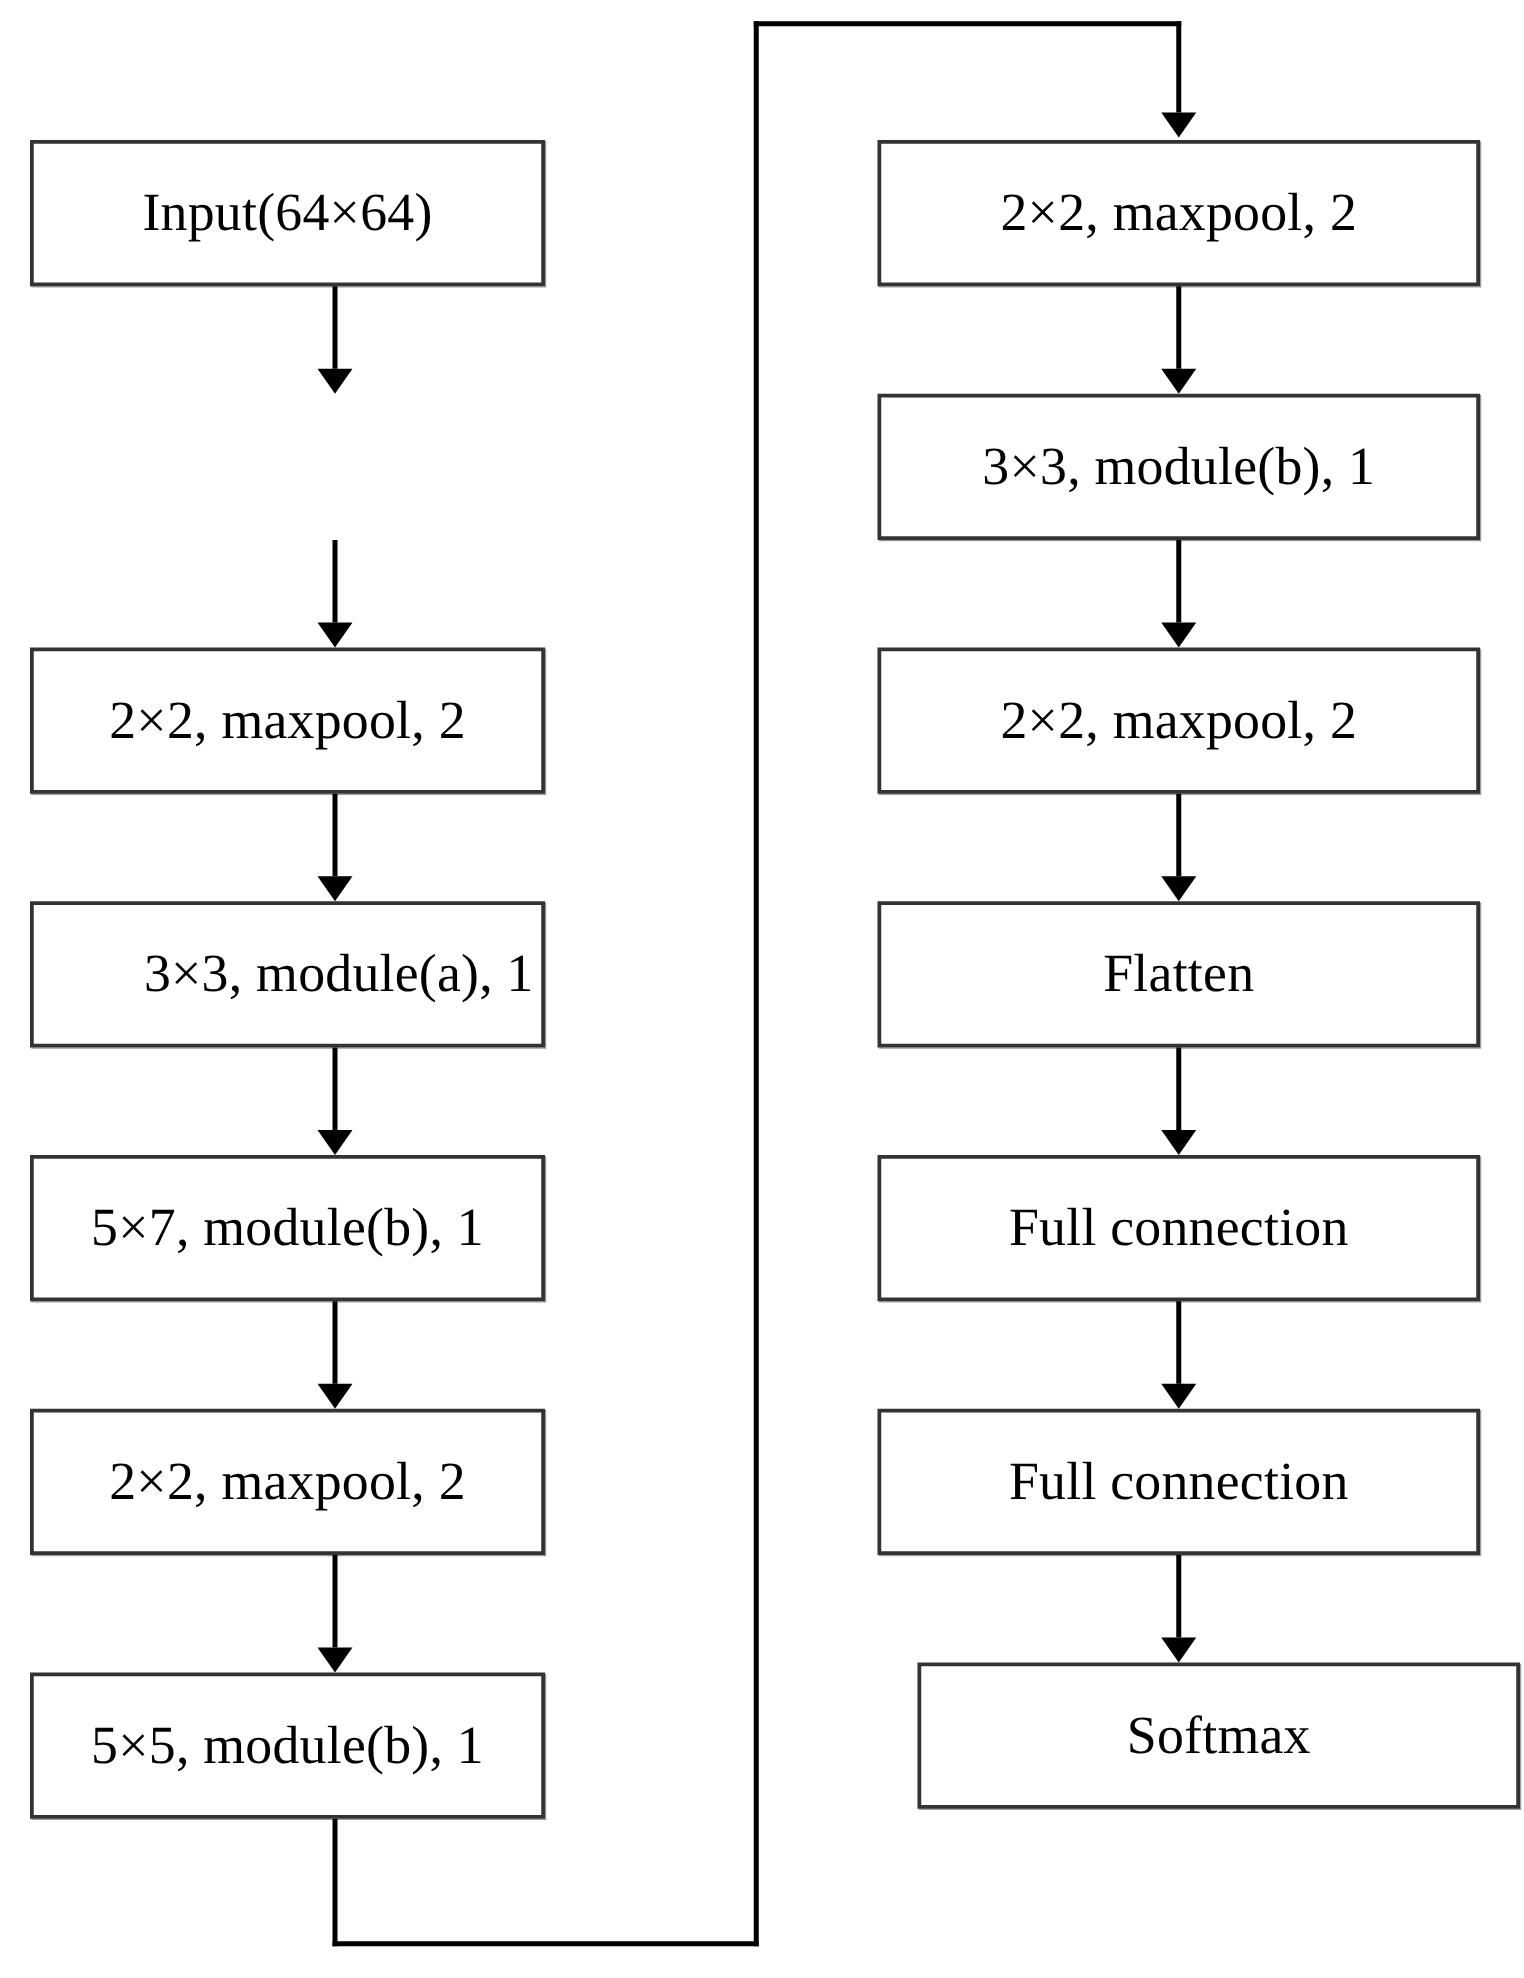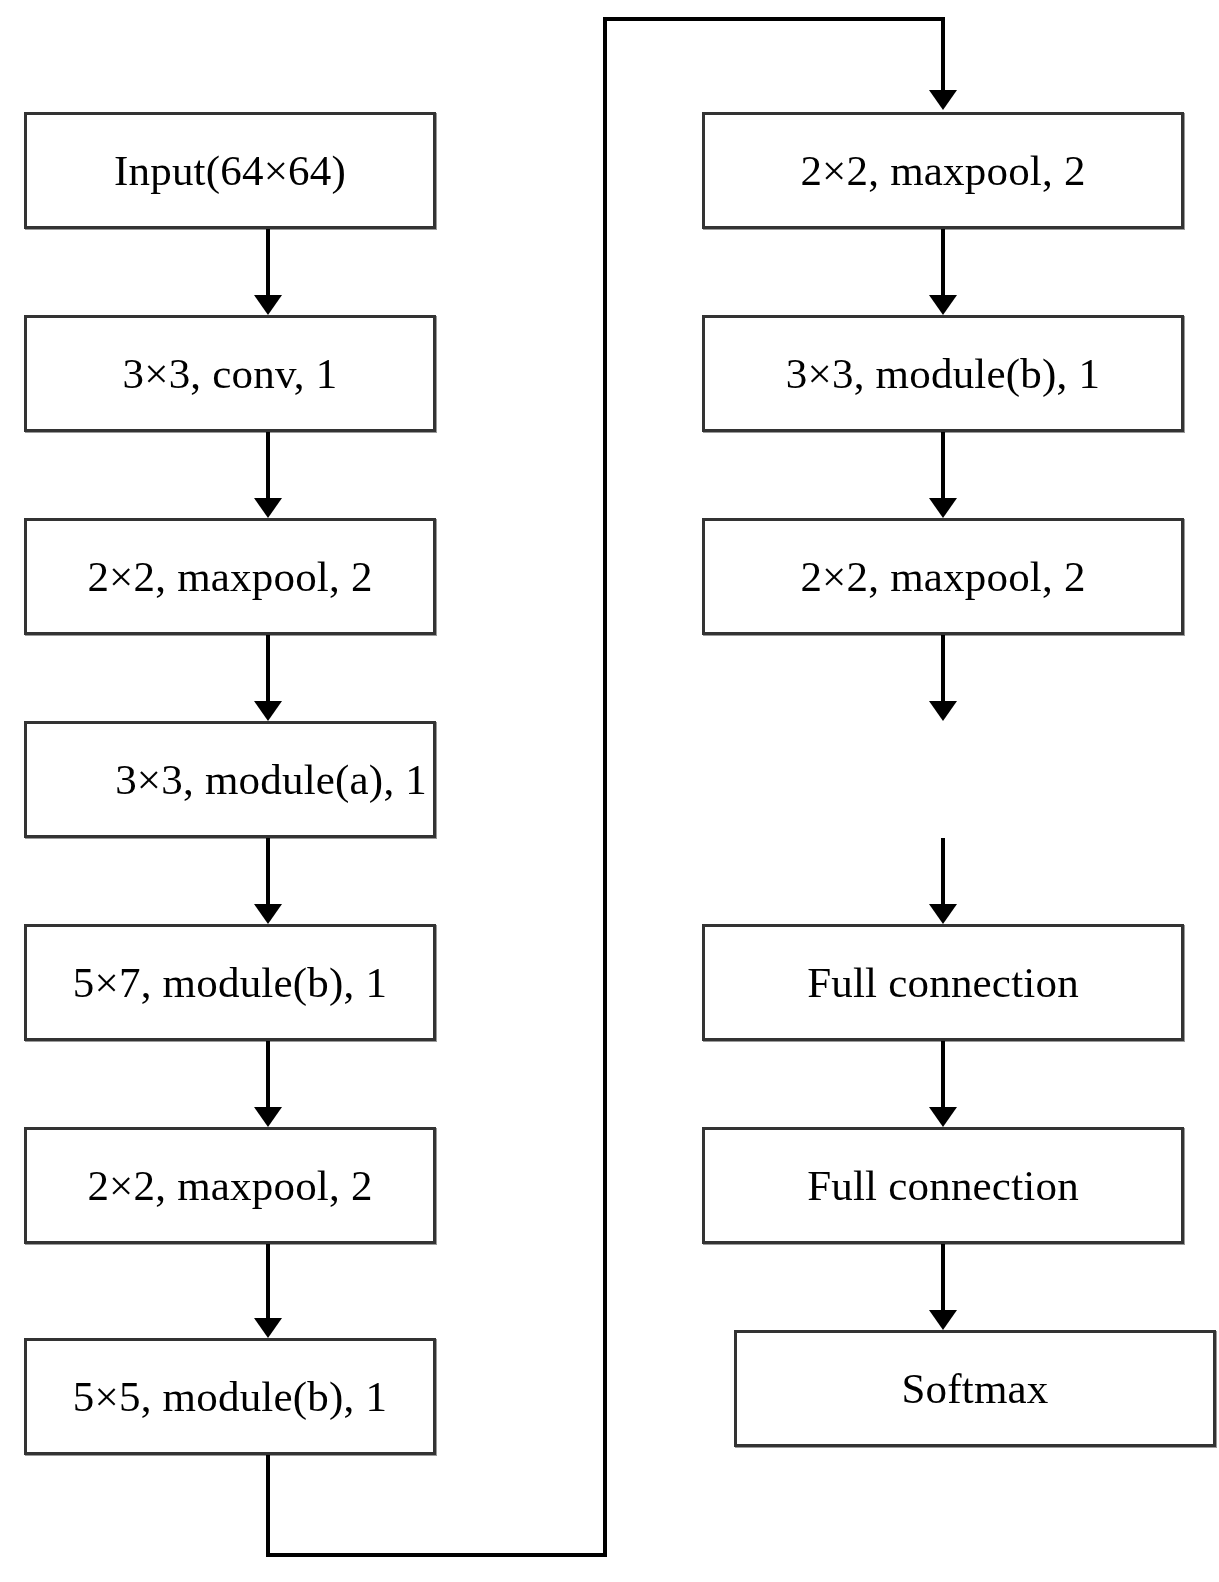--- a/index.html
+++ b/index.html
@@ -92,23 +92,20 @@
   }
 </style>
 </head>
 <body>
 
 <div id="canvas">
 
   <div class="node col-left" style="top:112px;">
     <span class="node-label">Input(64×64)</span>
   </div>
-  <div class="node col-left" style="top:315px;">
-    <span class="node-label">3×3, conv, 1</span>
-  </div>
   <div class="node col-left" style="top:518px;">
     <span class="node-label">2×2, maxpool, 2</span>
   </div>
   <div class="node col-left" style="top:721px;justify-content:flex-end;">
     <span class="node-label">3×3, module(a), 1</span>
   </div>
   <div class="node col-left" style="top:924px;">
     <span class="node-label">5×7, module(b), 1</span>
   </div>
   <div class="node col-left" style="top:1127px;">
@@ -145,20 +142,23 @@
 
   <div class="node col-right" style="top:112px;">
     <span class="node-label">2×2, maxpool, 2</span>
   </div>
   <div class="node col-right" style="top:315px;">
     <span class="node-label">3×3, module(b), 1</span>
   </div>
   <div class="node col-right" style="top:518px;">
     <span class="node-label">2×2, maxpool, 2</span>
   </div>
+  <div class="node col-right" style="top:721px;">
+    <span class="node-label">Flatten</span>
+  </div>
   <div class="node col-right" style="top:924px;">
     <span class="node-label">Full connection</span>
   </div>
   <div class="node col-right" style="top:1127px;">
     <span class="node-label">Full connection</span>
   </div>
   <div class="node col-right" style="top:1330px;margin-left:32px;">
     <span class="node-label">Softmax</span>
   </div>
 

